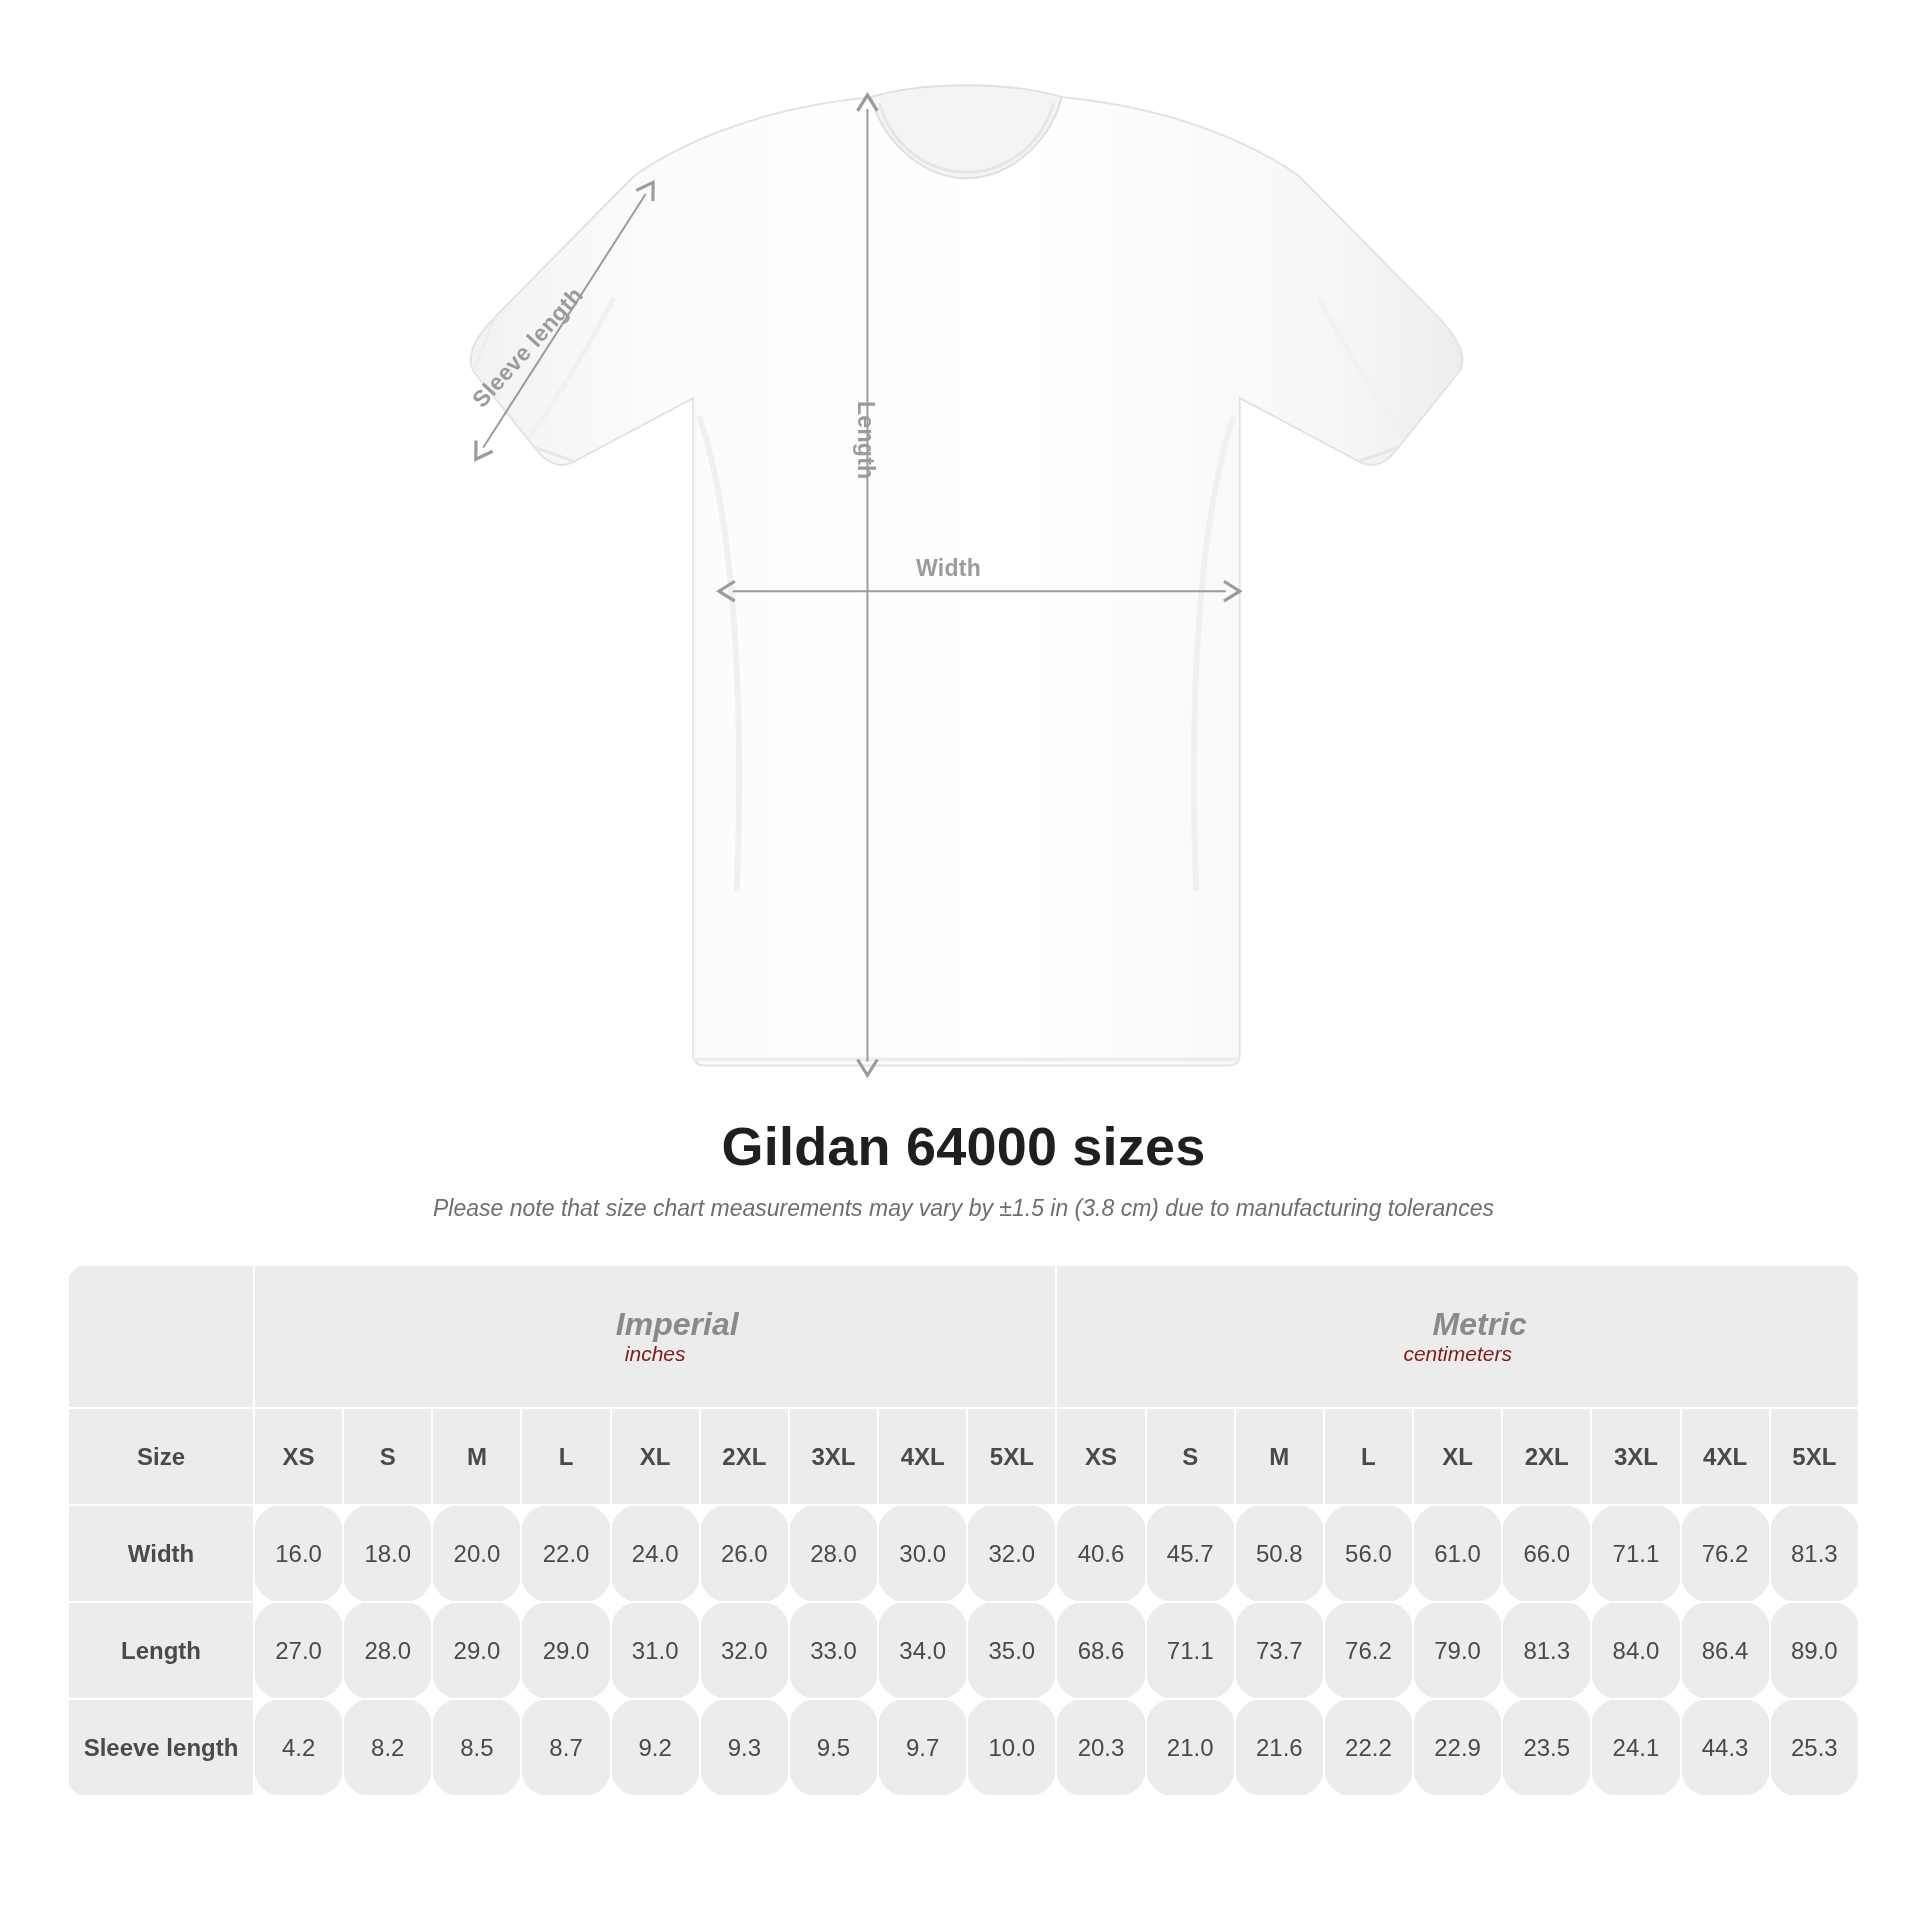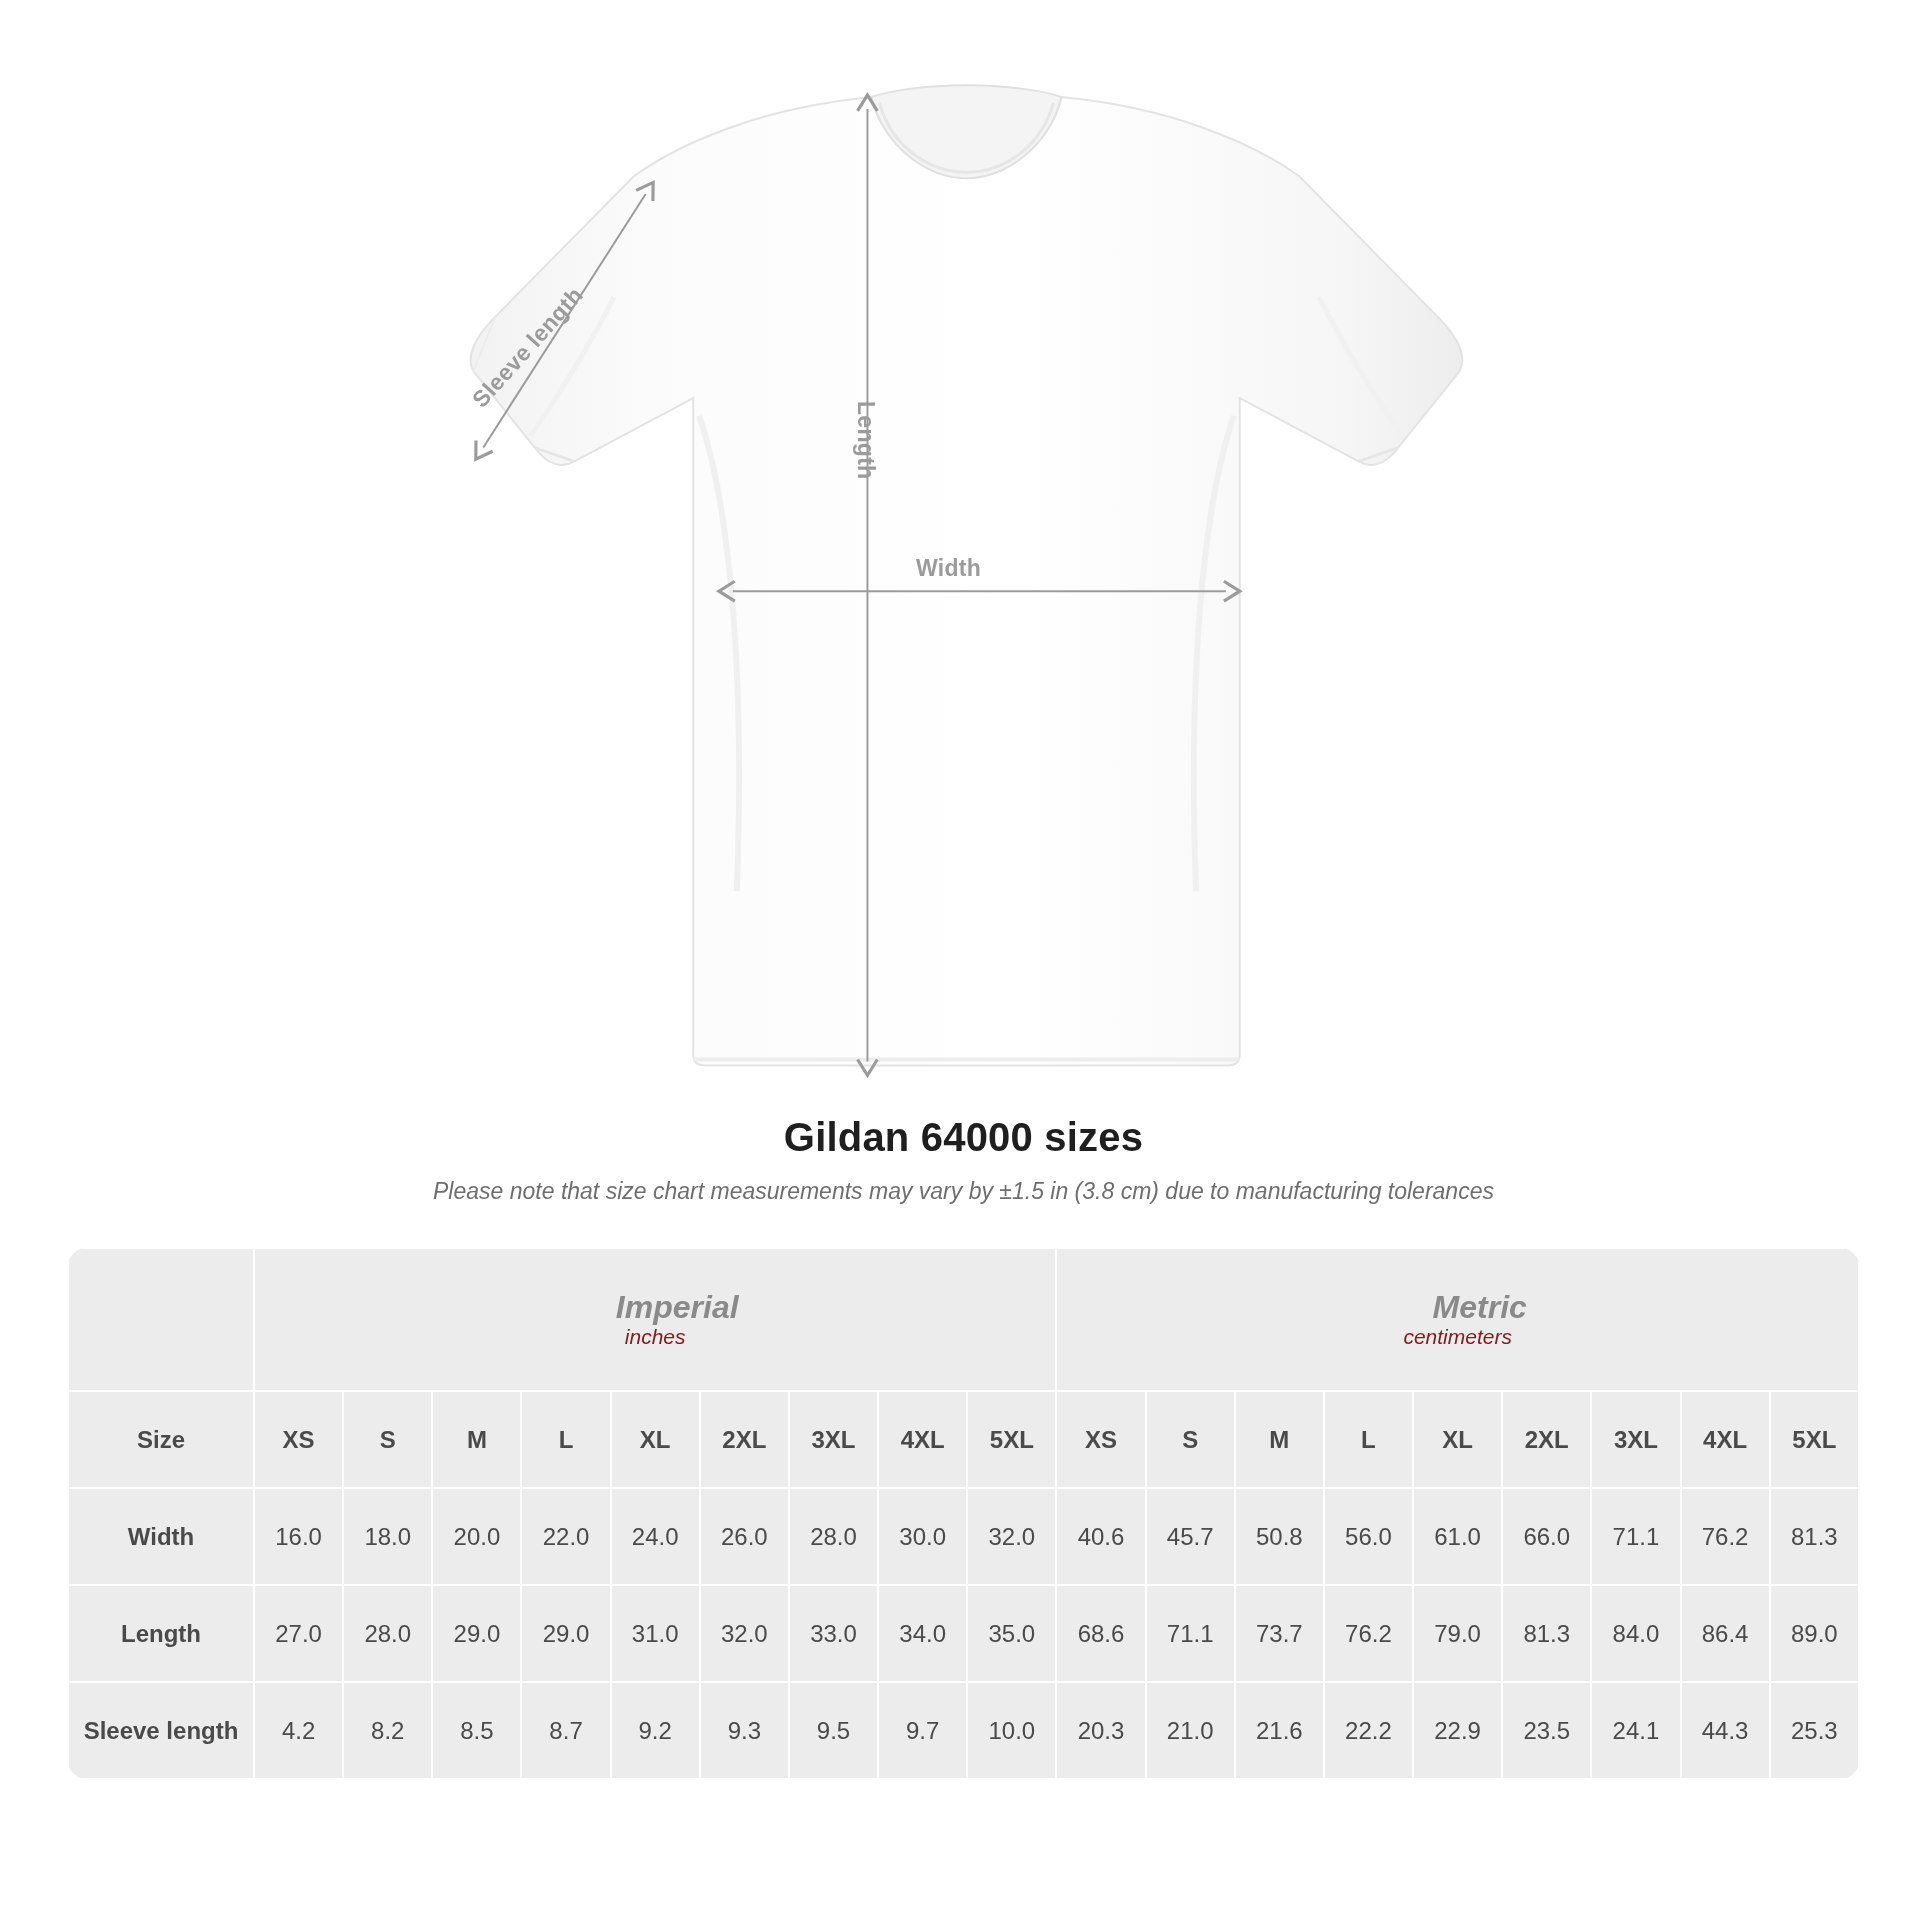--- a/index.html
+++ b/index.html
@@ -56,21 +56,21 @@
     transform: rotate(-48deg);
     transform-origin: left bottom;
   }
 
   
   .title-block {
     text-align: center;
     margin-top: 6px;
   }
   .chart-title {
-    font-size: 40px;
+    font-size: 54px;
     font-weight: bold;
     color: #1f1f1f;
     letter-spacing: 0.2px;
   }
   .chart-note {
     font-size: 23px;
     font-style: italic;
     color: #6e6e6e;
     margin-top: 18px;
   }
@@ -121,20 +121,21 @@
     color: #585858;
     font-size: 25px;
   }
   .col-head {
     font-weight: bold;
     color: #585858;
     font-size: 25px;
   }
   .val {
     color: #4a4a4a;
+    border-radius: 27px;
   }
   
   col.first { width: 186px; }
 </style>
 </head>
 <body>
 
 <div class="page">
 
   <div class="illustration">

